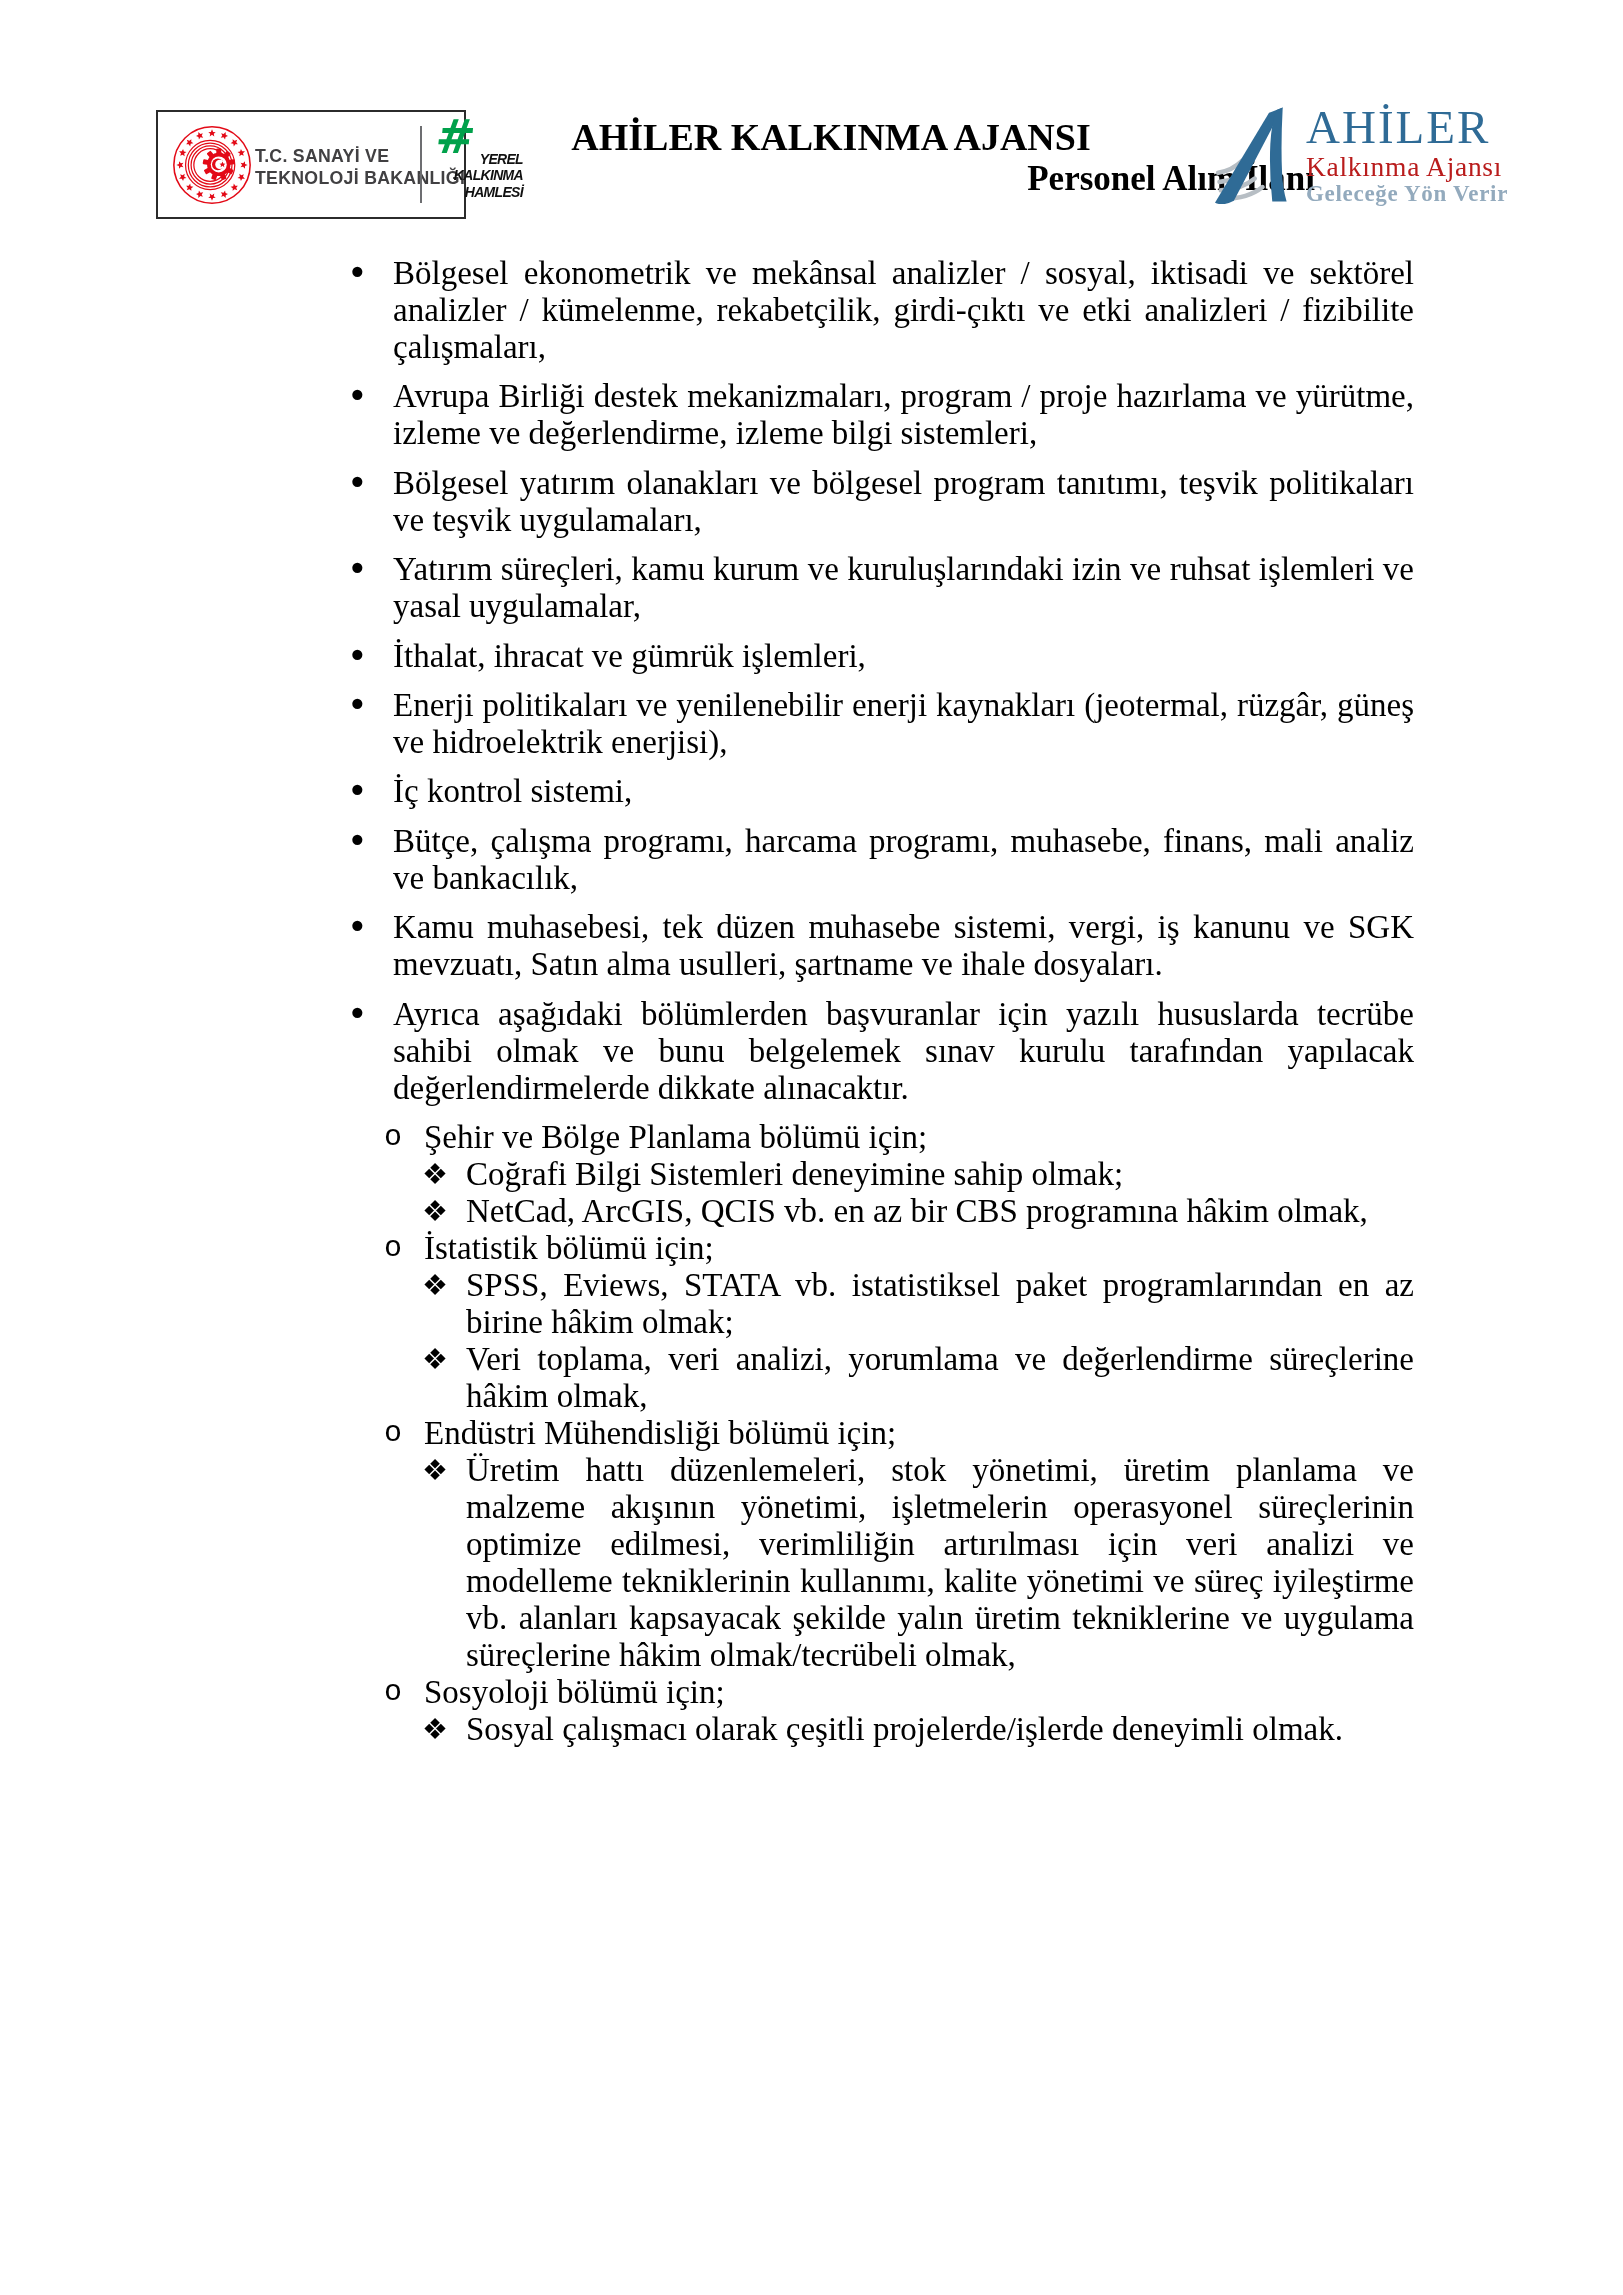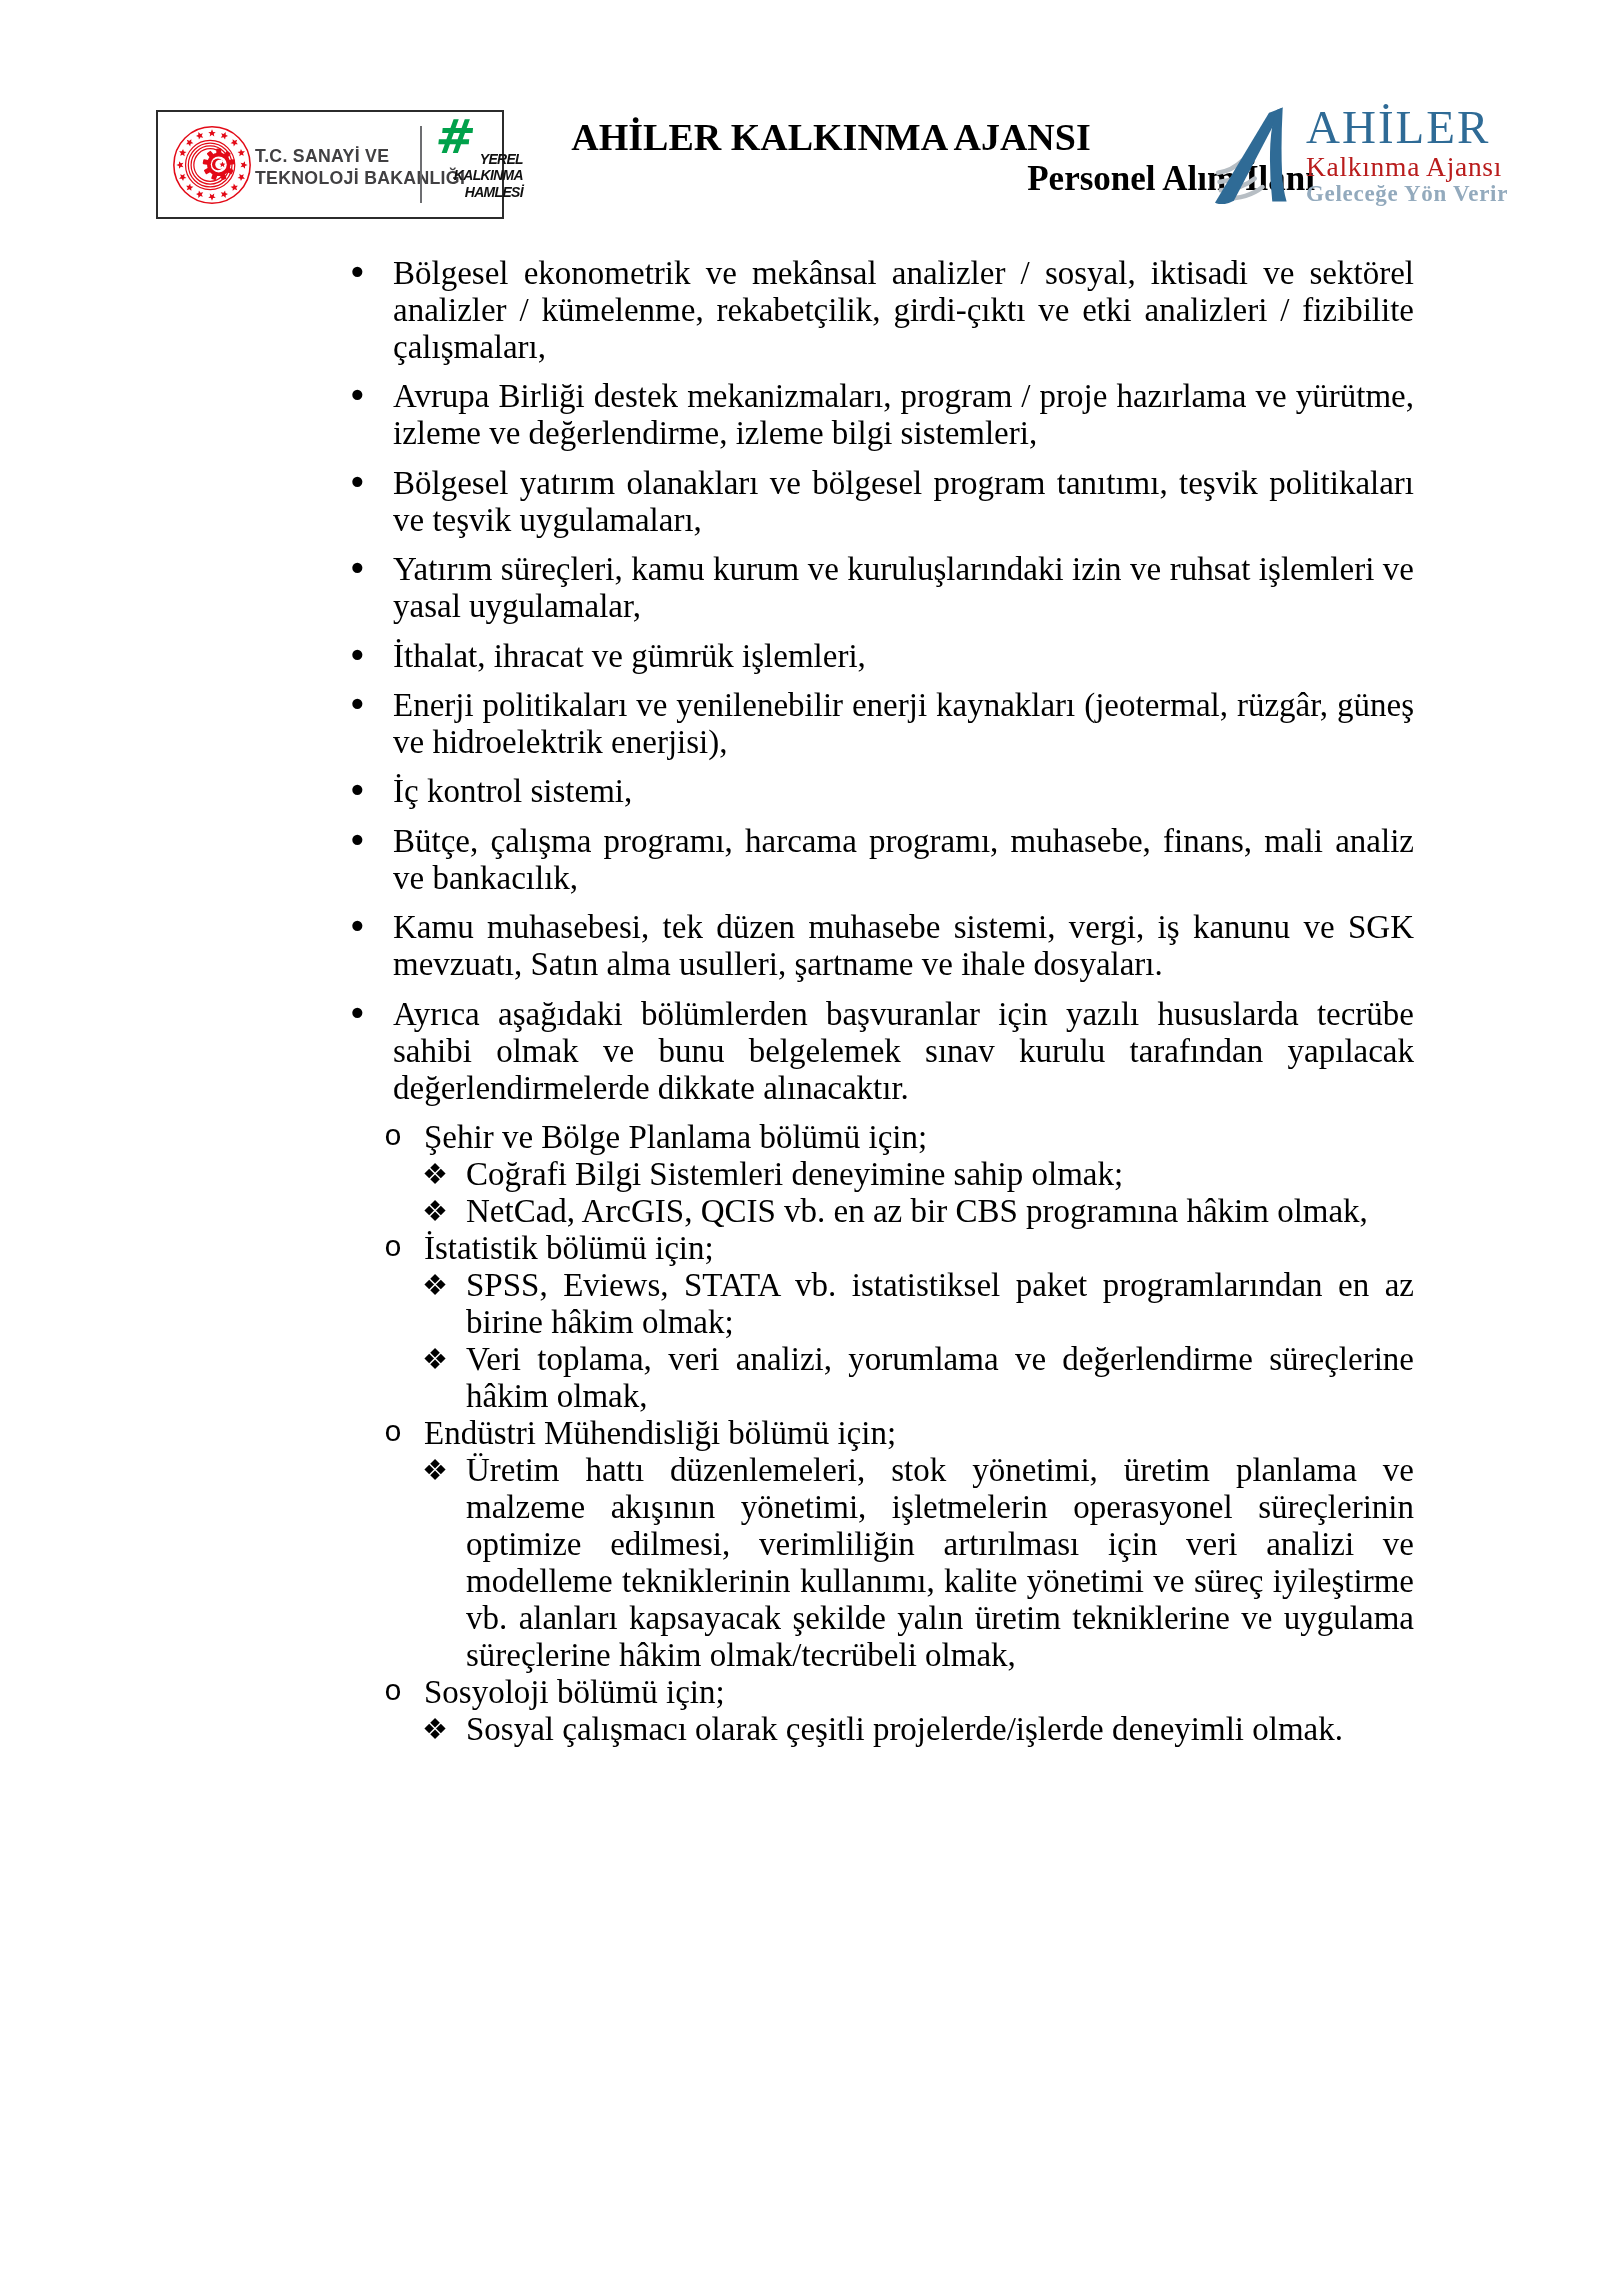--- a/index.html
+++ b/index.html
@@ -10,21 +10,21 @@
     background: #ffffff;
     overflow: hidden;
     font-family: "Liberation Serif", "DejaVu Serif", serif;
     color: #000;
   }
 
   
   .gov-box {
     position: absolute;
     left: 156px; top: 110px;
-    width: 348px; height: 109px;
+    width: 310px; height: 109px;
     border: 2.6px solid #2b2b2b;
     box-sizing: border-box;
     background: #fff;
   }
   .gov-emblem { position: absolute; left: 14.4px; top: 13px; width: 80px; height: 80px; }
   .gov-name {
     position: absolute; left: 97px; top: 34px;
     font-family: "Liberation Sans", sans-serif;
     font-weight: 700; font-size: 17.7px; line-height: 21.6px;
     color: #414042; letter-spacing: 0.3px; white-space: nowrap;

